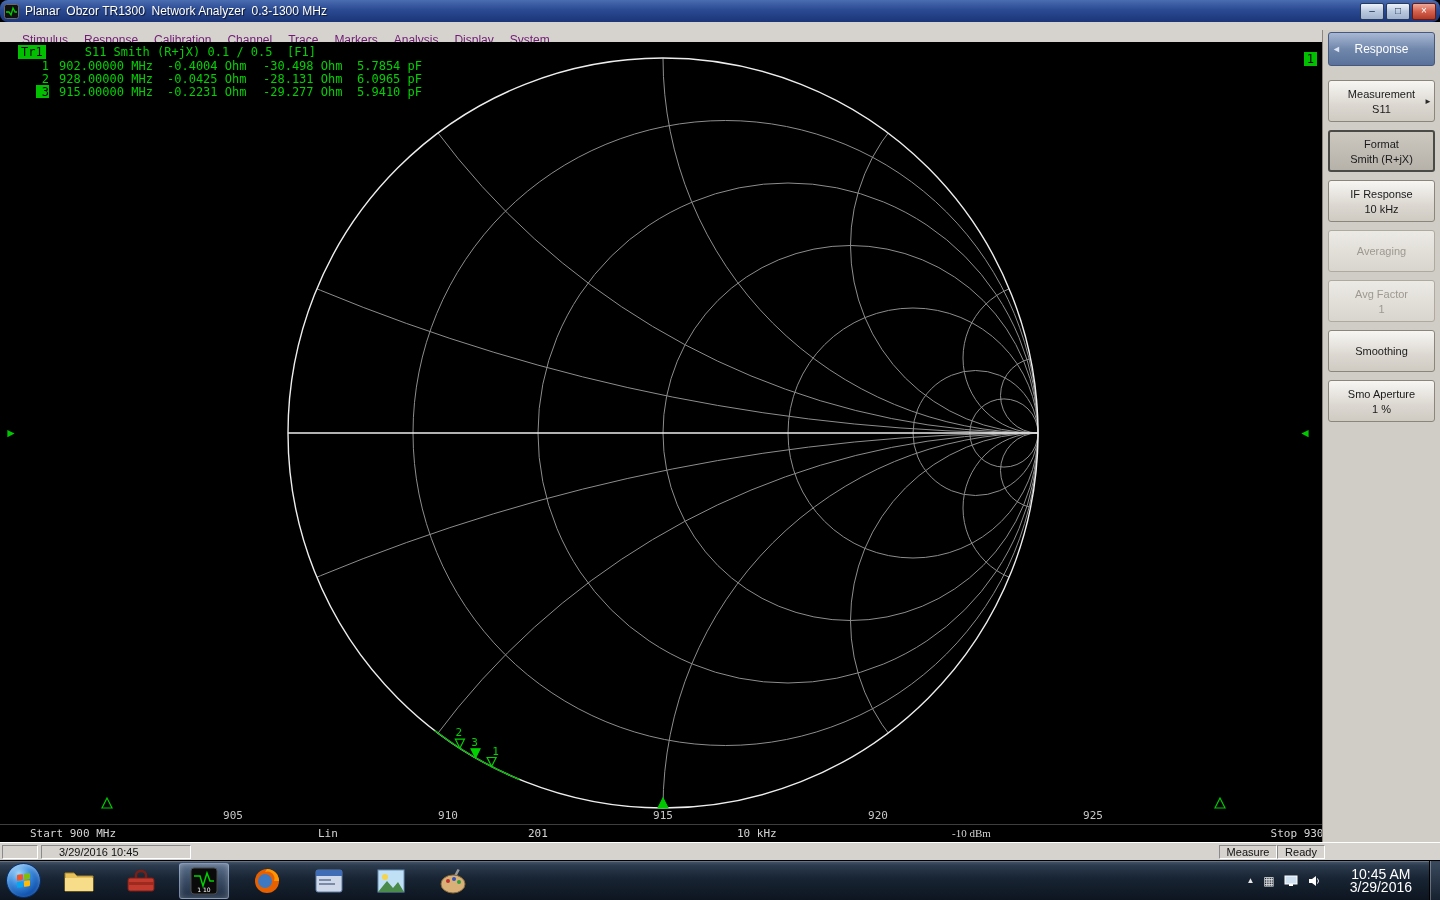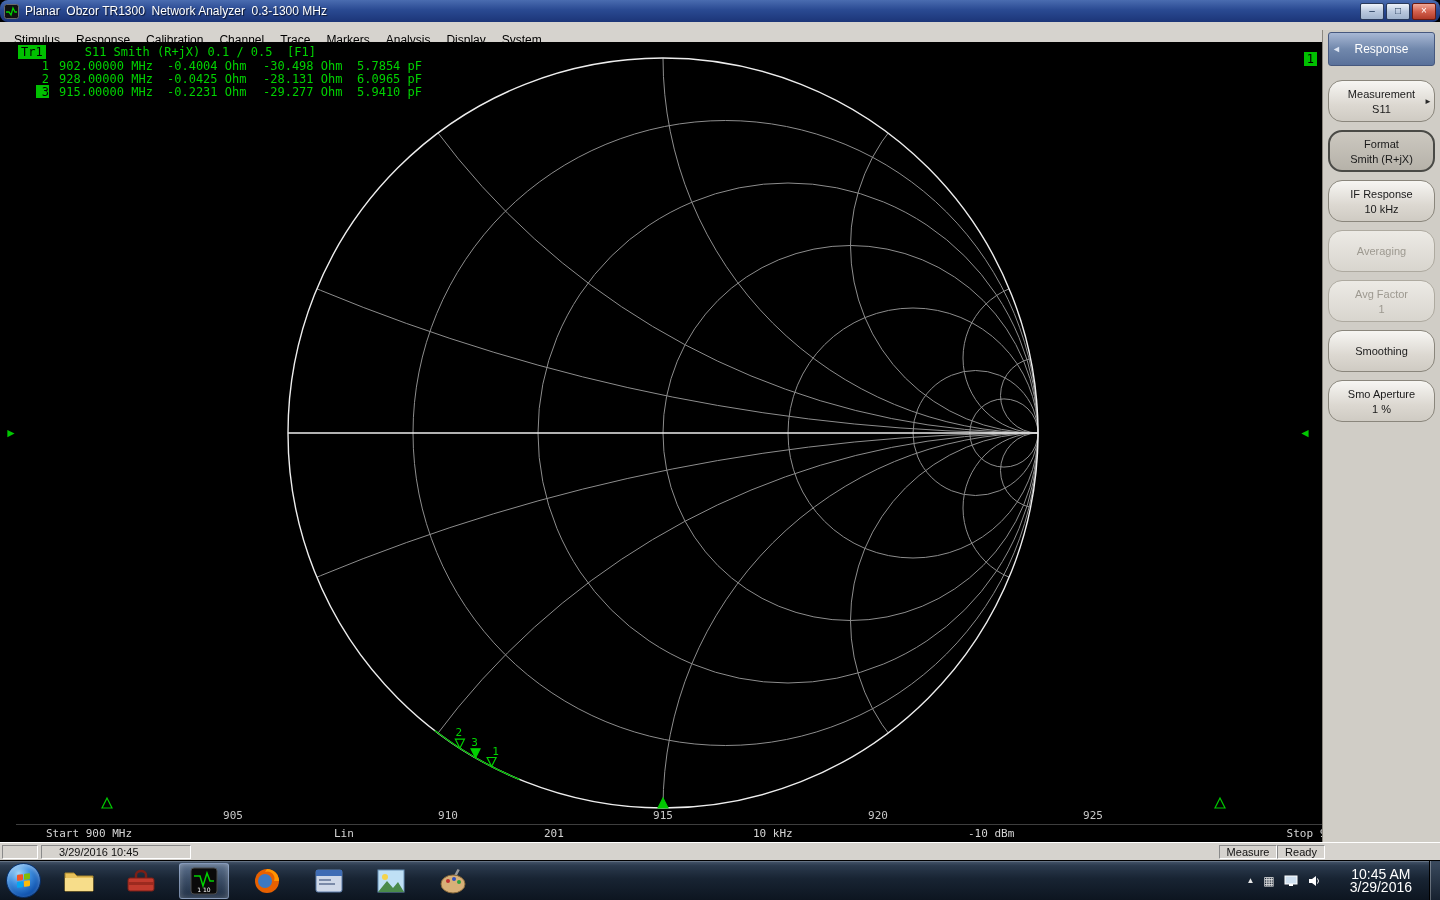--- a/index.html
+++ b/index.html
@@ -13,55 +13,55 @@
   .title-text{color:#fff;font-size:12px;white-space:pre;text-shadow:1px 1px 1px rgba(0,0,0,.7);}
   .win-buttons{margin-left:auto;display:flex;gap:2px;}
   .win-btn{width:22px;height:15px;font-size:10px;line-height:14px;text-align:center;cursor:default;
     border:1px solid #2a3a5a;border-radius:2px;color:#122a4a;
     background:linear-gradient(#eef3fb,#b9c8de 50%,#9fb2cc);}
   .win-btn.close{background:linear-gradient(#f0a898,#d4614e 50%,#b03a28);color:#fff;border-color:#6a1a10;}
 
   
   .menubar{position:absolute;top:22px;left:0;width:100%;height:36px;box-sizing:border-box;
     background:#d6d3ce;border-bottom:1px solid #9a968e;display:flex;align-items:center;
-    font-size:12px;color:#000000;padding-left:6px;}
+    font-size:12px;color:#701a75;padding-left:14px;}
   .menu-item{padding:2px 8px;}
 
   
   .chart-area{position:absolute;top:42px;left:0;width:1322px;height:800px;background:#000;overflow:hidden;}
   #smith{position:absolute;top:0;left:0;}
   .trace-line{position:absolute;top:3px;left:18px;font:12px "DejaVu Sans Mono",monospace;color:#00d200;display:flex;align-items:center;gap:27px;}
   .badge{background:#00c000;color:#000;padding:0 3px;}
   .trace-title{margin-left:12px;white-space:pre;}
   .ch-badge{position:absolute;top:10px;right:5px;font:12px "DejaVu Sans Mono",monospace;background:#00c000;color:#000;padding:0 3px;}
   .marker-rows{position:absolute;top:17px;left:36px;}
   .marker-row{display:flex;height:13px;font:12px "DejaVu Sans Mono",monospace;color:#00d200;white-space:pre;}
   .mnum{width:13px;text-align:right;}
   .mnum.active{background:#00c000;color:#000;}
   .mfreq{width:108px;margin-left:10px;}
   .mre{width:96px;}
   .mim{width:94px;}
   .edge-arrow{position:absolute;color:#00c800;font-size:12px;line-height:12px;}
   .edge-left{left:5px;top:385px;}
   .edge-right{left:1299px;top:385px;}
   .tick{position:absolute;top:767px;transform:translateX(-50%);font:11px "DejaVu Sans Mono",monospace;color:#c8c8c8;}
-  .stim-bar{position:absolute;left:16px;bottom:0;width:100%;height:17px;border-top:1px solid #3e3e3e;
+  .stim-bar{position:absolute;left:0;bottom:0;width:100%;height:17px;border-top:1px solid #3e3e3e;
     font:11px "DejaVu Sans Mono",monospace;color:#d4d4d4;padding-left:44px;}
   .stim-bar span{position:absolute;top:2px;white-space:pre;}
-  .s-start{left:30px;} .s-sweep{left:318px;} .s-pts{left:528px;} .s-ifbw{left:737px;} .s-pwr{left:952px;} .s-stop{right:16px;}
+  .s-start{left:30px;} .s-sweep{left:318px;} .s-pts{left:528px;} .s-ifbw{left:737px;} .s-pwr{left:952px;font-family:Liberation Serif, serif;} .s-stop{right:16px;}
 
   
   .sidebar{position:absolute;top:30px;left:1322px;width:118px;height:812px;box-sizing:border-box;
     background:#d0cdc6;border-left:1px solid #8a867e;padding:0 5px;}
   .sb-header{height:32px;margin-top:2px;border:1px solid #46587e;border-radius:3px;color:#fff;font-size:12px;
     background:linear-gradient(180deg,#a8b8d4,#7188ac 50%,#5a719a);
     display:flex;align-items:center;justify-content:center;position:relative;}
   .sb-header .back{position:absolute;left:3px;font-size:9px;color:#dce4f2;}
   .sb-btn{height:42px;margin-top:8px;box-sizing:border-box;
-    background:linear-gradient(#f7f6f3,#dcd8d1 60%,#cfcbc3);border:1px solid #8a867c;border-radius:14px;
+    background:linear-gradient(#f7f6f3,#dcd8d1 60%,#cfcbc3);border:1px solid #8a867c;border-radius:3px;
     display:flex;flex-direction:column;align-items:center;justify-content:center;gap:3px;
     font-size:11px;color:#1a1a1a;position:relative;text-align:center;}
   .sb-header + .sb-btn{margin-top:14px;}
   .sb-btn .value:empty{display:none;}
   .sb-btn.pressed{background:linear-gradient(#ccc8c0,#b6b2a9);border:2px solid #4a4a46;}
   .sb-btn.disabled{color:#9d9990;background:linear-gradient(#eceae5,#d8d5ce);border-color:#aeaaa0;}
   .sb-btn.disabled .value{color:#9d9990;}
   .sub-arrow{position:absolute;right:2px;top:50%;transform:translateY(-50%);font-size:8px;color:#2a2a2a;}
 
   

